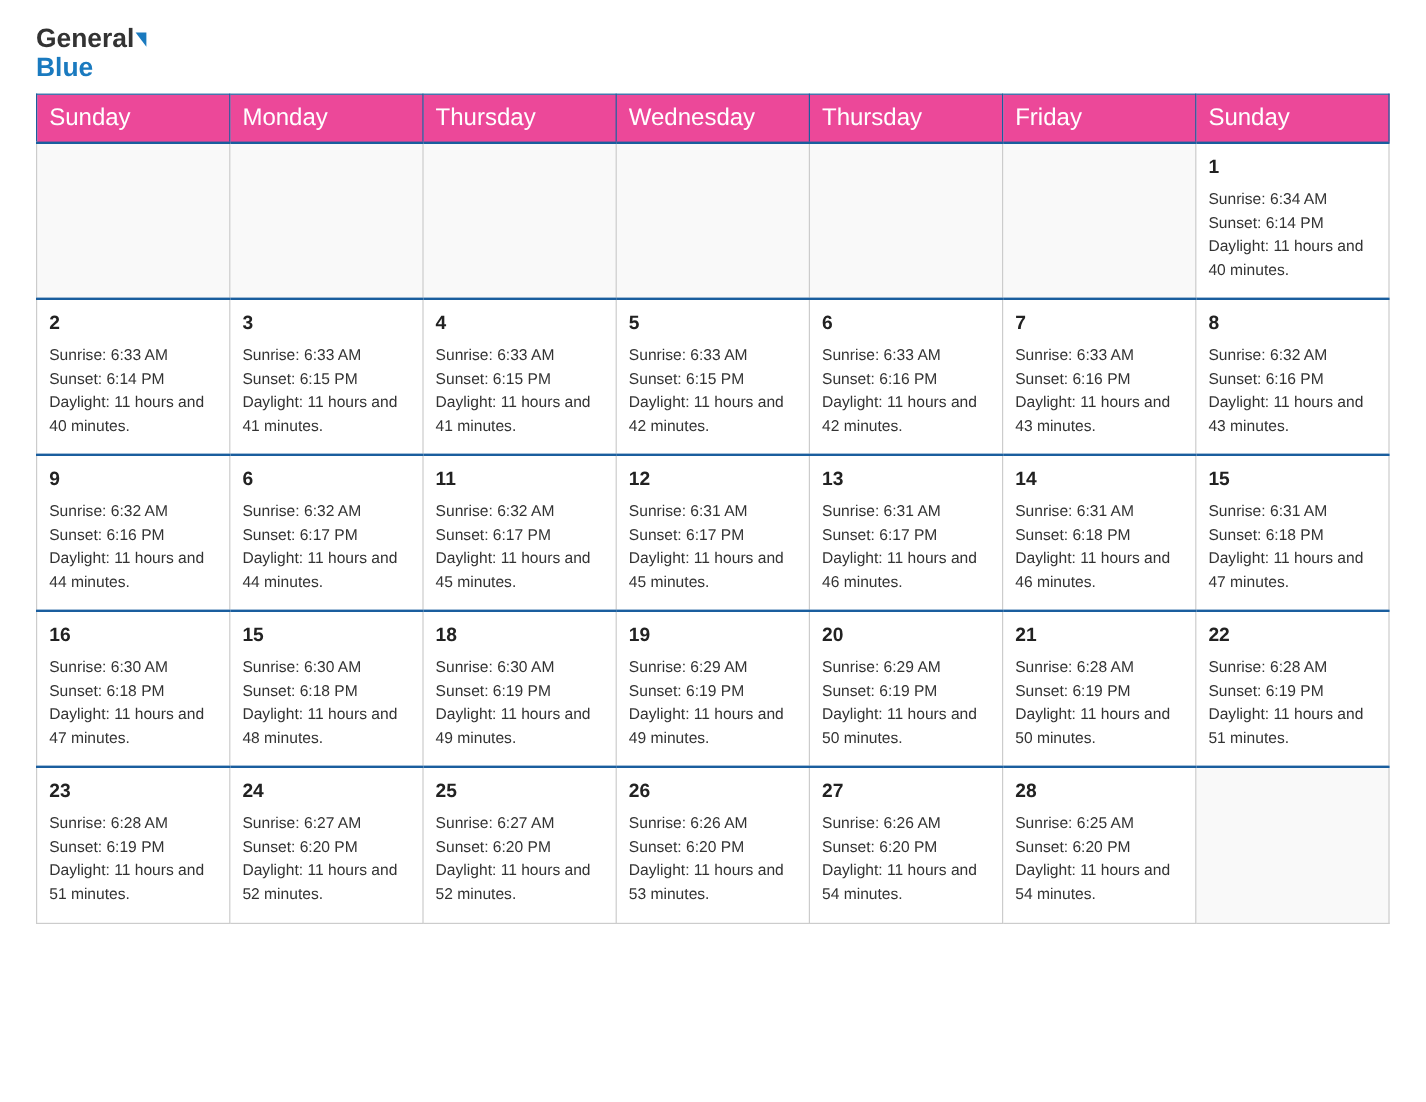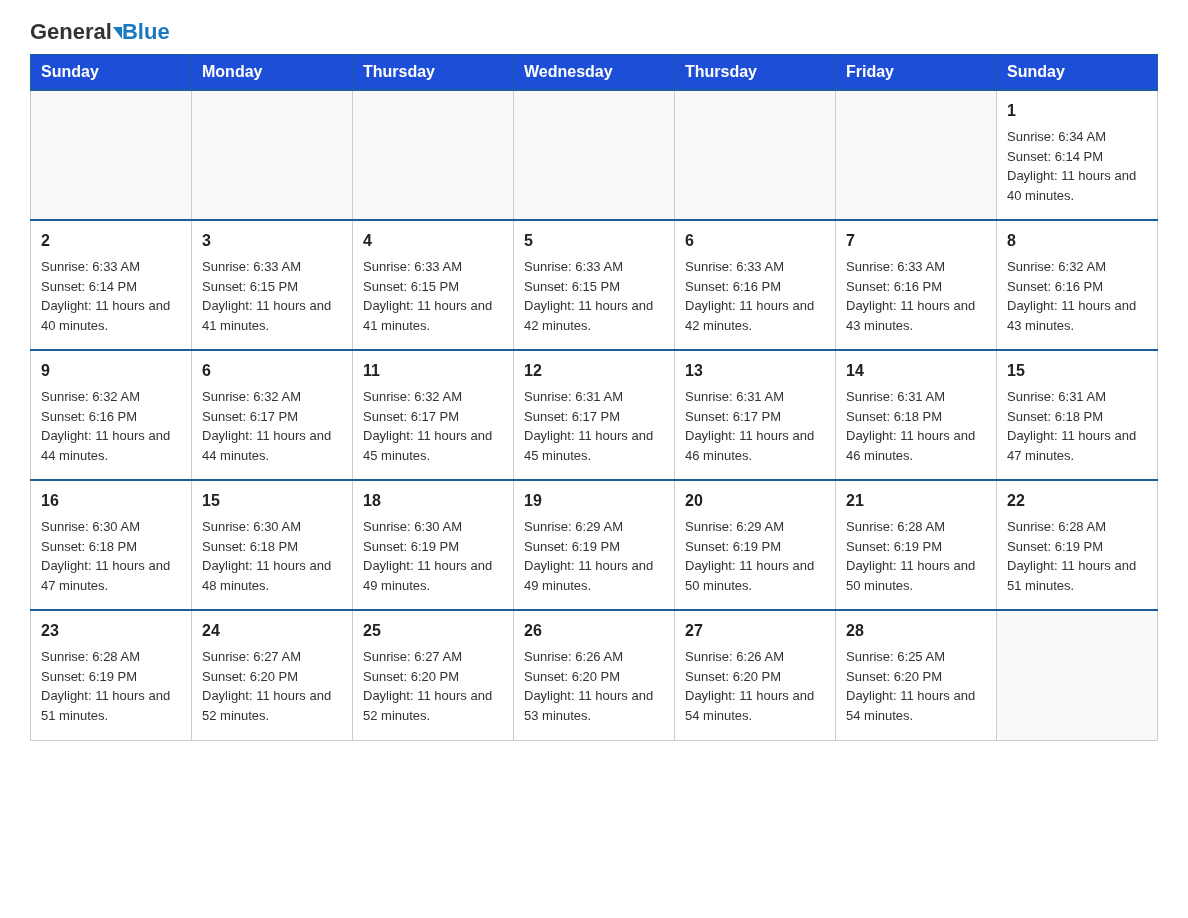--- a/index.html
+++ b/index.html
@@ -12,21 +12,21 @@
       padding: 20px 30px;
     }
     .header {
       display: flex;
       justify-content: space-between;
       align-items: flex-start;
       margin-bottom: 10px;
     }
     .logo-area {
       display: flex;
-      flex-direction: row;
+      flex-direction: column;
       align-items: flex-start;
     }
     .logo-text {
       font-size: 22px;
       font-weight: bold;
       color: #333;
       line-height: 1.1;
     }
     .logo-text span.blue {
       color: #1a7abf;
@@ -44,26 +44,26 @@
       font-size: 20px;
       color: #555;
       margin-top: 4px;
     }
     .calendar-table {
       width: 100%;
       border-collapse: collapse;
       margin-top: 10px;
     }
     .calendar-table th {
-      background-color: #1d4ed8;
+      background-color: #ec4899;
       color: #fff;
       padding: 8px 10px;
       text-align: left;
-      font-size: 16px;
-      font-weight: bold;
+      font-size: 20px;
+      font-weight: normal;
       border: 1px solid #1a5e9e;
     }
     .calendar-table td {
       vertical-align: top;
       padding: 8px 10px;
       border: 1px solid #ccc;
       width: 14.28%;
       font-size: 13px;
       line-height: 1.5;
       height: 130px;

